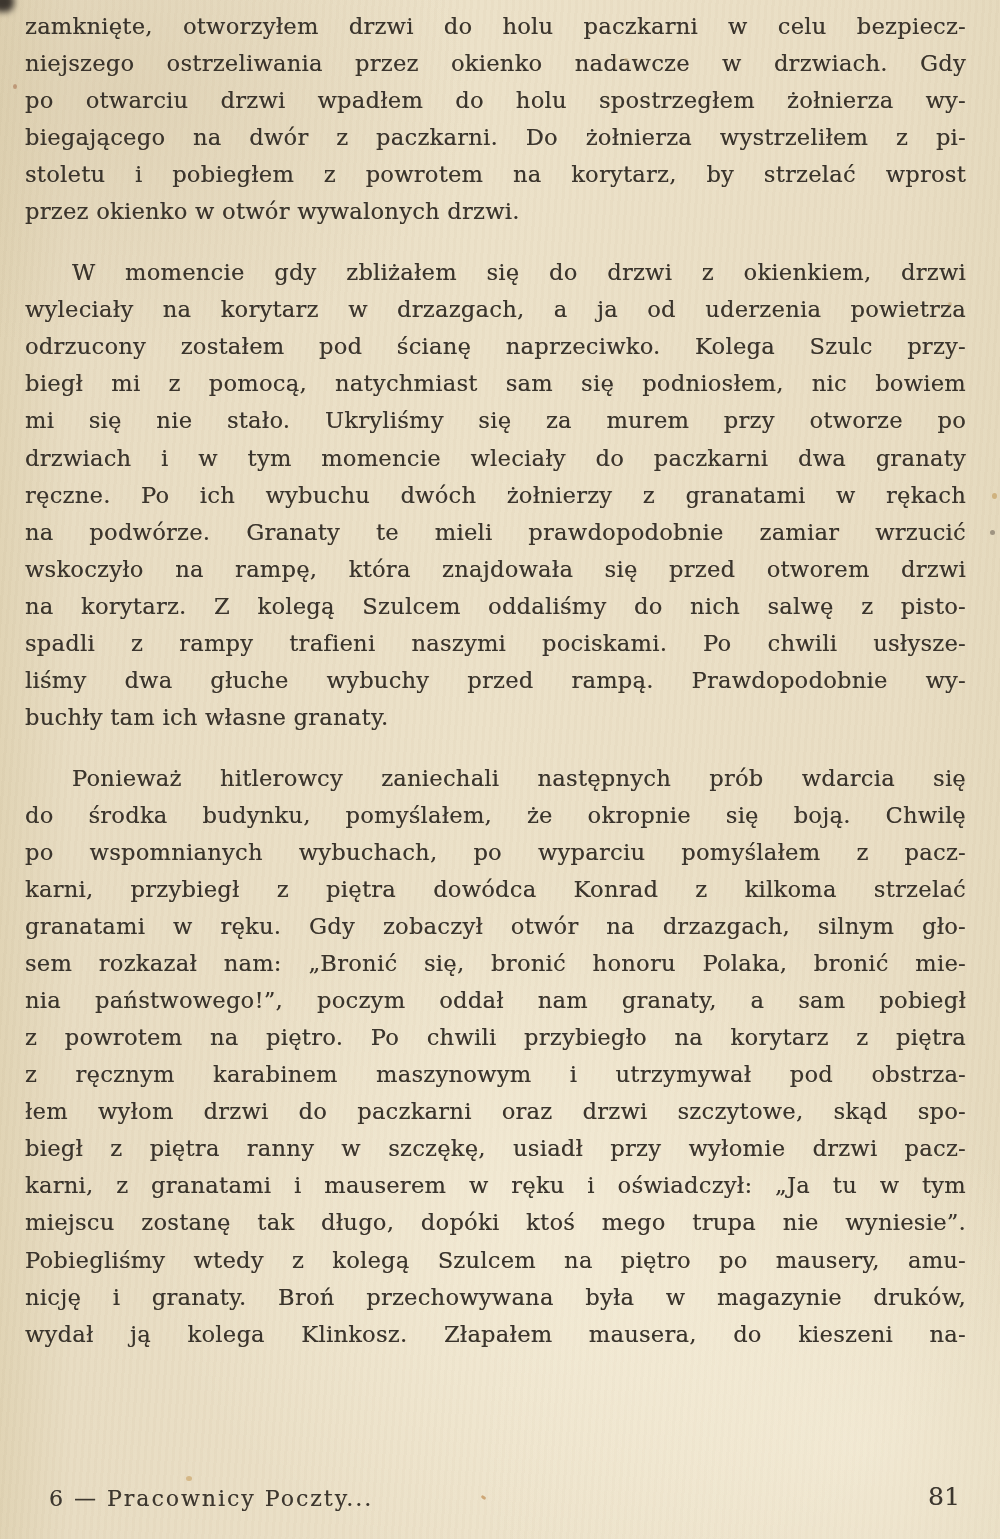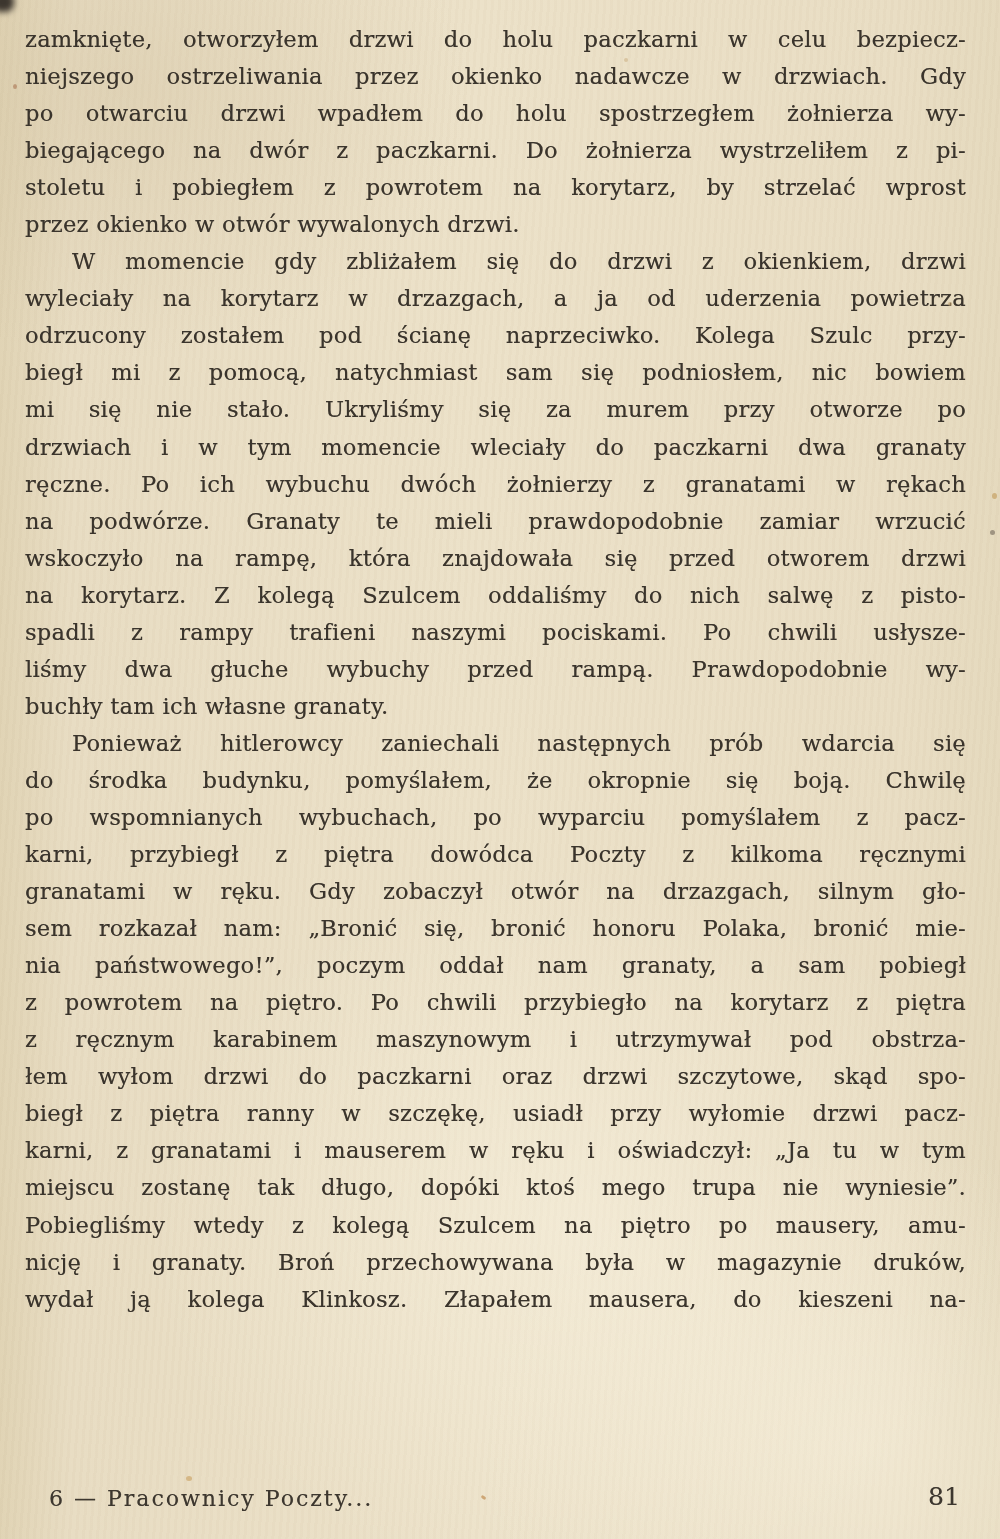--- a/index.html
+++ b/index.html
@@ -14,36 +14,36 @@
       radial-gradient(ellipse 620px 520px at 58% 80%, rgba(255, 250, 235, 0.38), transparent 70%),
       radial-gradient(ellipse 540px 420px at 86% 94%, rgba(250, 244, 226, 0.45), transparent 72%),
       radial-gradient(ellipse 500px 380px at 12% 6%, rgba(203, 186, 150, 0.30), transparent 70%),
       repeating-linear-gradient(94deg, rgba(120, 100, 70, 0.025) 0 3px, rgba(255,255,255,0.02) 3px 7px),
       linear-gradient(90deg, #e0d3b4 0%, #e8dcc2 7%, #ece1c8 48%, #e9ddc3 90%, #e5d9bd 100%);
   }
 
   .text-block {
     position: absolute;
     left: 25px;
-    top: 21px;
+    top: 8px;
     width: 941px;
   }
 
   .line {
     font-size: 22.5px;
     line-height: 37.05px;
     height: 37.05px;
     color: #3a342c;
     letter-spacing: 0.3px;
     text-align: justify;
     text-align-last: justify;
     text-shadow: 0.25px 0.25px 0.35px rgba(56, 50, 42, 0.55);
     white-space: normal;
   }
-  .line.indent { padding-left: 47px; }
+  .line.indent { padding-left: 47px; margin-top: 24px; }
   .line.short { text-align-last: left; }
 
   .footer-left {
     position: absolute;
     left: 25px;
     top: 1486px;
     font-size: 22px;
     letter-spacing: 2px;
     color: #3d372f;
     text-shadow: 0.25px 0.25px 0.35px rgba(56, 50, 42, 0.5);
@@ -100,21 +100,21 @@
     <div class="line">ręczne. Po ich wybuchu dwóch żołnierzy z granatami w rękach</div>
     <div class="line">na podwórze. Granaty te mieli prawdopodobnie zamiar wrzucić</div>
     <div class="line">wskoczyło na rampę, która znajdowała się przed otworem drzwi</div>
     <div class="line">na korytarz. Z kolegą Szulcem oddaliśmy do nich salwę z pisto-</div>
     <div class="line">spadli z rampy trafieni naszymi pociskami. Po chwili usłysze-</div>
     <div class="line">liśmy dwa głuche wybuchy przed rampą. Prawdopodobnie wy-</div>
     <div class="line short">buchły tam ich własne granaty.</div>
     <div class="line indent">Ponieważ hitlerowcy zaniechali następnych prób wdarcia się</div>
     <div class="line">do środka budynku, pomyślałem, że okropnie się boją. Chwilę</div>
     <div class="line">po wspomnianych wybuchach, po wyparciu pomyślałem z pacz-</div>
-    <div class="line">karni, przybiegł z piętra dowódca Poczty z kilkoma ręcznymi</div>
+    <div class="line">karni, przybiegł z piętra dowódca Konrad z kilkoma strzelać</div>
     <div class="line">granatami w ręku. Gdy zobaczył otwór na drzazgach, silnym gło-</div>
     <div class="line">sem rozkazał nam: „Bronić się, bronić honoru Polaka, bronić mie-</div>
     <div class="line">nia państwowego!”, poczym oddał nam granaty, a sam pobiegł</div>
     <div class="line">z powrotem na piętro. Po chwili przybiegło na korytarz z piętra</div>
     <div class="line">z ręcznym karabinem maszynowym i utrzymywał pod obstrza-</div>
     <div class="line">łem wyłom drzwi do paczkarni oraz drzwi szczytowe, skąd spo-</div>
     <div class="line">biegł z piętra ranny w szczękę, usiadł przy wyłomie drzwi pacz-</div>
     <div class="line">karni, z granatami i mauserem w ręku i oświadczył: „Ja tu w tym</div>
     <div class="line">miejscu zostanę tak długo, dopóki ktoś mego trupa nie wyniesie”.</div>
     <div class="line">Pobiegliśmy wtedy z kolegą Szulcem na piętro po mausery, amu-</div>

